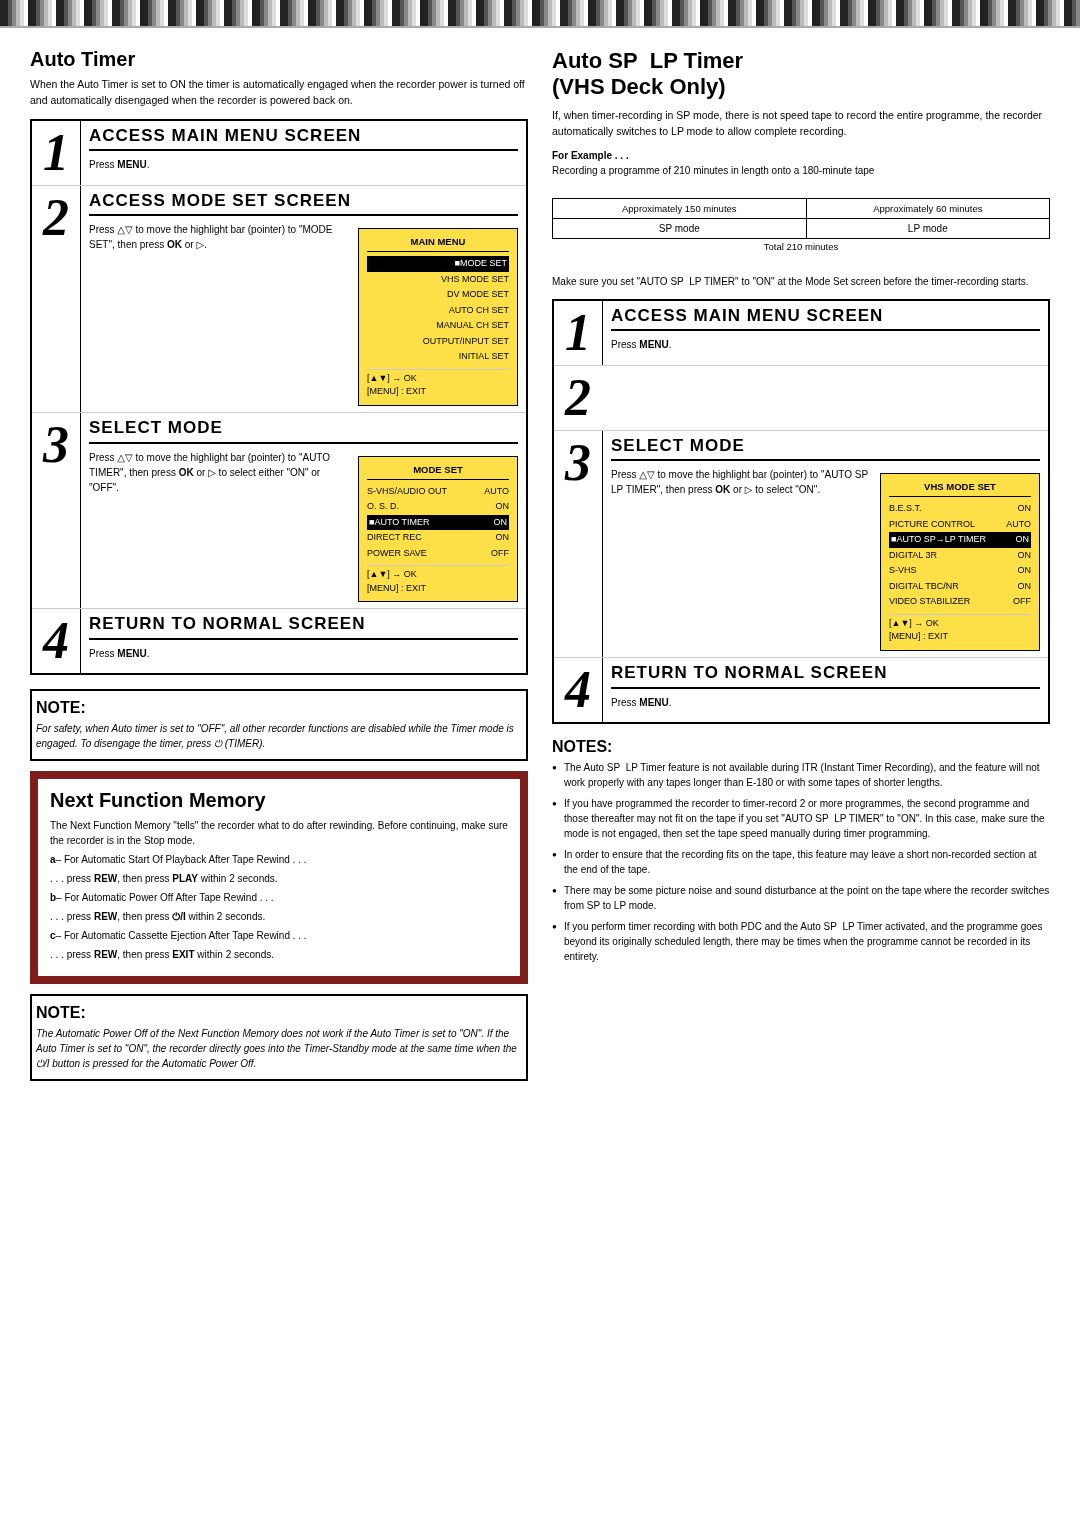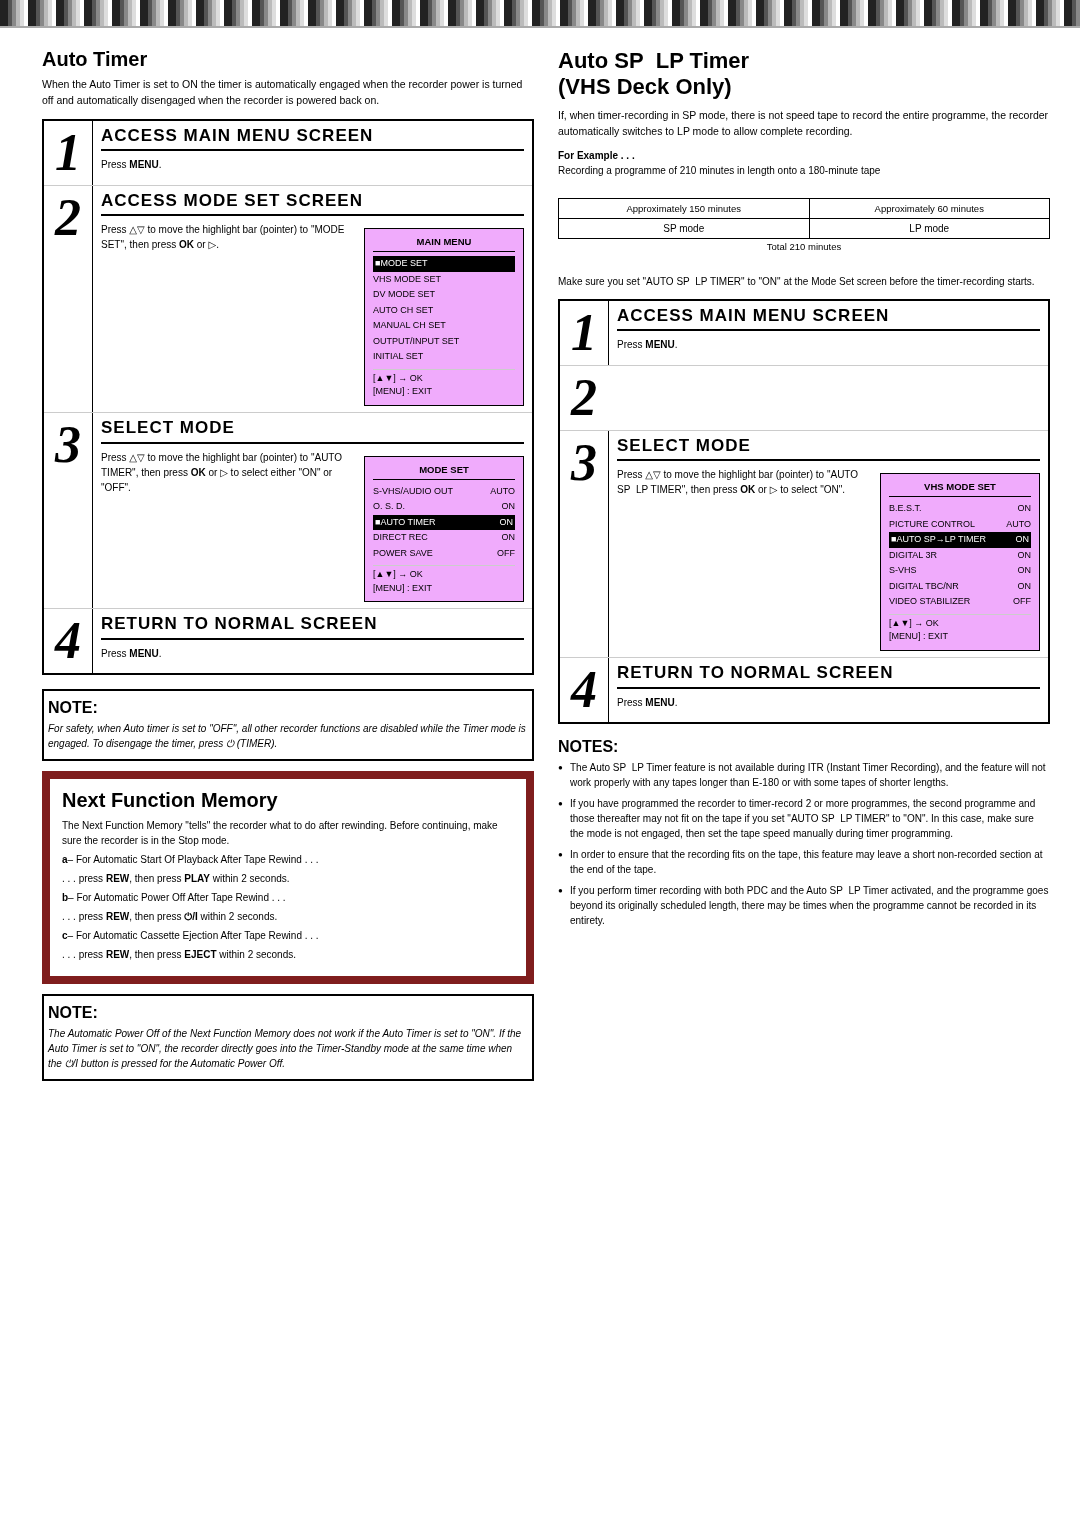--- a/index.html
+++ b/index.html
@@ -29,21 +29,20 @@
 
     .page-content {
       padding: 20px 30px;
       display: flex;
       gap: 24px;
     }
 
     .left-column {
       flex: 1;
       min-width: 0;
-      margin-left: 12px;
     }
 
     .right-column {
       flex: 1;
       min-width: 0;
     }
 
     
     .section-title {
       font-size: 20px;
@@ -118,35 +117,36 @@
     }
 
     
     .menu-box {
       border: 1px solid #000;
       padding: 6px 8px;
       font-size: 9.5px;
       margin-top: 6px;
       display: inline-block;
       min-width: 160px;
-      background: #f0abfc;
+      background: #fde047;
     }
 
     .menu-box .menu-title {
       font-weight: 900;
       text-align: center;
       border-bottom: 1px solid #000;
       margin-bottom: 4px;
       padding-bottom: 2px;
       font-size: 9.5px;
     }
 
     .menu-box .menu-item {
       padding: 1px 0;
       font-size: 9px;
+      text-align: right;
     }
 
     .menu-box .menu-item.highlighted {
       background: #000;
       color: #fff;
       padding: 1px 2px;
     }
 
     .menu-box .menu-item-row {
       display: flex;
@@ -406,21 +406,21 @@
 
     <div class="nfm-section">
       <div class="nfm-title">Next Function Memory</div>
       <div class="nfm-body">
         <p>The Next Function Memory "tells" the recorder what to do after rewinding. Before continuing, make sure the recorder is in the Stop mode.</p>
         <p><strong>a</strong>– For Automatic Start Of Playback After Tape Rewind . . .</p>
         <p>. . . press <strong>REW</strong>, then press <strong>PLAY</strong> within 2 seconds.</p>
         <p><strong>b</strong>– For Automatic Power Off After Tape Rewind . . .</p>
         <p>. . . press <strong>REW</strong>, then press <strong>⏻/I</strong> within 2 seconds.</p>
         <p><strong>c</strong>– For Automatic Cassette Ejection After Tape Rewind . . .</p>
-        <p>. . . press <strong>REW</strong>, then press <strong>EJECT</strong> within 2 seconds.</p>
+        <p>. . . press <strong>REW</strong>, then press <strong>EXIT</strong> within 2 seconds.</p>
       </div>
     </div>
 
     <div class="note-box">
       <div class="note-title">NOTE:</div>
       <p class="note-text">
         The Automatic Power Off of the Next Function Memory does not work if the Auto Timer is set to "ON". If the Auto Timer is set to "ON", the recorder directly goes into the Timer-Standby mode at the same time when the ⏻/I button is pressed for the Automatic Power Off.
       </p>
     </div>
 
@@ -543,19 +543,20 @@
       </div>
 
     </div>
 
     <div class="notes-section">
       <div class="notes-title">NOTES:</div>
       <ul class="notes-list">
         <li>The Auto SP&nbsp; LP Timer feature is not available during ITR (Instant Timer Recording), and the feature will not work properly with any tapes longer than E-180 or with some tapes of shorter lengths.</li>
         <li>If you have programmed the recorder to timer-record 2 or more programmes, the second programme and those thereafter may not fit on the tape if you set "AUTO SP&nbsp; LP TIMER" to "ON". In this case, make sure the mode is not engaged, then set the tape speed manually during timer programming.</li>
         <li>In order to ensure that the recording fits on the tape, this feature may leave a short non-recorded section at the end of the tape.</li>
+        <li>There may be some picture noise and sound disturbance at the point on the tape where the recorder switches from SP to LP mode.</li>
         <li>If you perform timer recording with both PDC and the Auto SP&nbsp; LP Timer activated, and the programme goes beyond its originally scheduled length, there may be times when the programme cannot be recorded in its entirety.</li>
       </ul>
     </div>
 
   </div>
 
 </div>
 
 </body></html>

